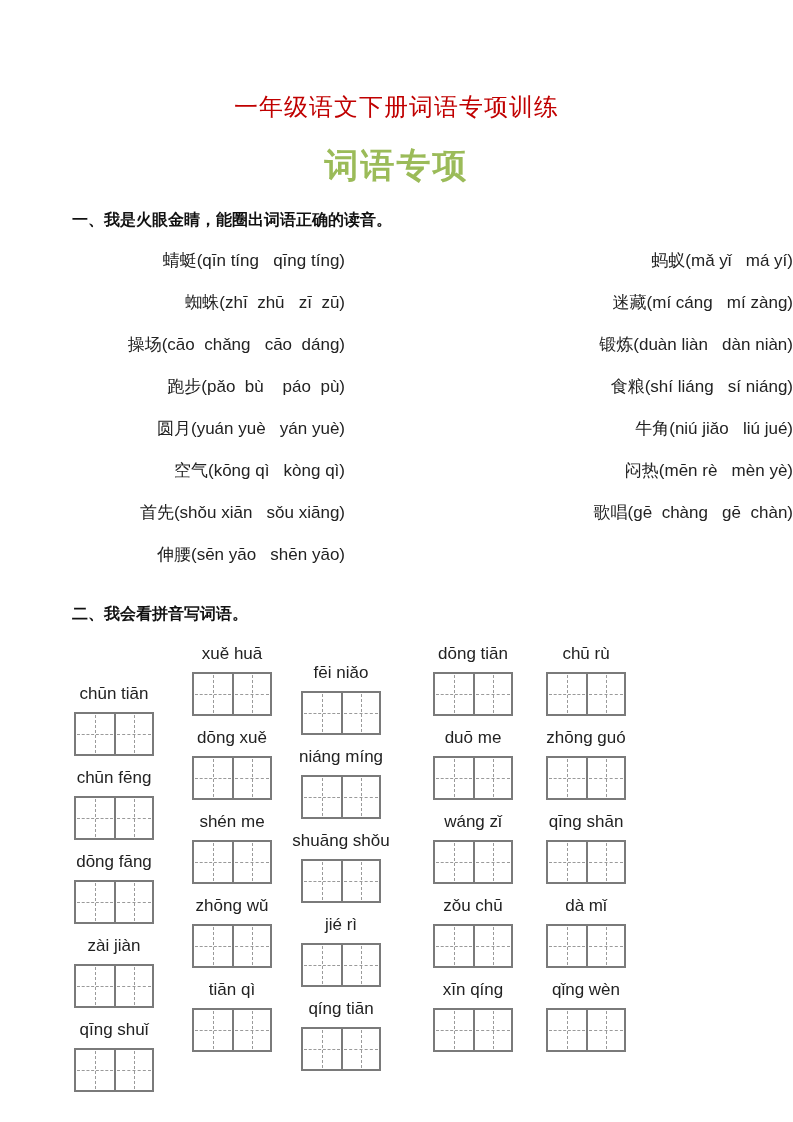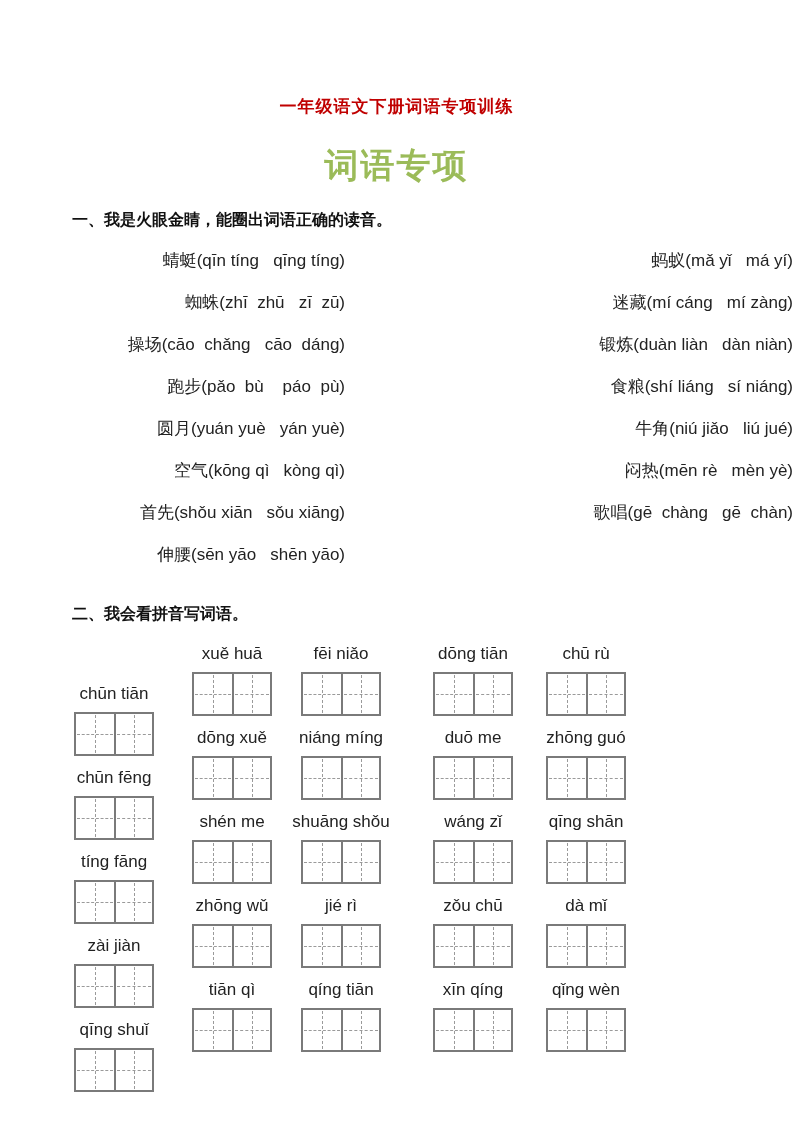--- a/index.html
+++ b/index.html
@@ -4,21 +4,21 @@
 <style>
   * { box-sizing: border-box; margin: 0; padding: 0; }
   body { margin: 0; background: #ffffff; }
   .page {
     width: 793px; height: 1122px; background: #ffffff; position: relative;
     font-family: "Liberation Sans", "DejaVu Sans", sans-serif;
     color: #1f1f1f; overflow: hidden;
   }
   .doc-title {
     padding-top: 90px; text-align: center;
-    font-size: 17px; font-weight: 700; color: #c00000; line-height: 34px;
+    font-size: 24px; font-weight: 400; color: #c00000; line-height: 34px;
     letter-spacing: 1px;
   }
   .doc-subtitle {
     margin-top: 24px; text-align: center;
     font-size: 34px; font-weight: 700; color: #9bbb59; line-height: 34px;
     letter-spacing: 2px;
   }
   .s-heading {
     margin: 28px 72px 0 72px;
     font-size: 16px; font-weight: 700; color: #111111; line-height: 20px;
@@ -31,21 +31,21 @@
   }
   .s1-cell {
     font-size: 17px; white-space: pre; color: #222222; line-height: 22px;
   }
   
   .s2-rows { margin-top: 20px; }
   .s2-row { position: relative; height: 72px; margin-bottom: 12px; }
   .unit { position: absolute; top: 0; width: 80px; height: 72px; }
   .unit:nth-child(1) { left: 74px; margin-top: 40px; }
   .unit:nth-child(2) { left: 192px; }
-  .unit:nth-child(3) { left: 301px; }
+  .unit:nth-child(3) { left: 301px; margin-top: 19px; }
   .unit:nth-child(4) { left: 433px; }
   .unit:nth-child(5) { left: 546px; }
   .pinyin {
     position: absolute; top: 0; left: 50%; transform: translateX(-50%);
     white-space: nowrap; font-size: 17px; color: #222222; line-height: 20px;
   }
   .tian-grid {
     position: absolute; top: 28px; left: 0;
     display: flex; border: 2px solid #7a7a7a; background: #ffffff;
   }
@@ -180,21 +180,21 @@
         <div class="pinyin">zhōng guó</div>
         <div class="tian-grid">
           <div class="cell"></div>
           <div class="cell"></div>
         </div>
       </div>
     </div>
 
     <div class="s2-row">
       <div class="unit">
-        <div class="pinyin">tíng fāng</div>
+        <div class="pinyin">dōng fāng</div>
         <div class="tian-grid">
           <div class="cell"></div>
           <div class="cell"></div>
         </div>
       </div>
       <div class="unit">
         <div class="pinyin">shén me</div>
         <div class="tian-grid">
           <div class="cell"></div>
           <div class="cell"></div>

